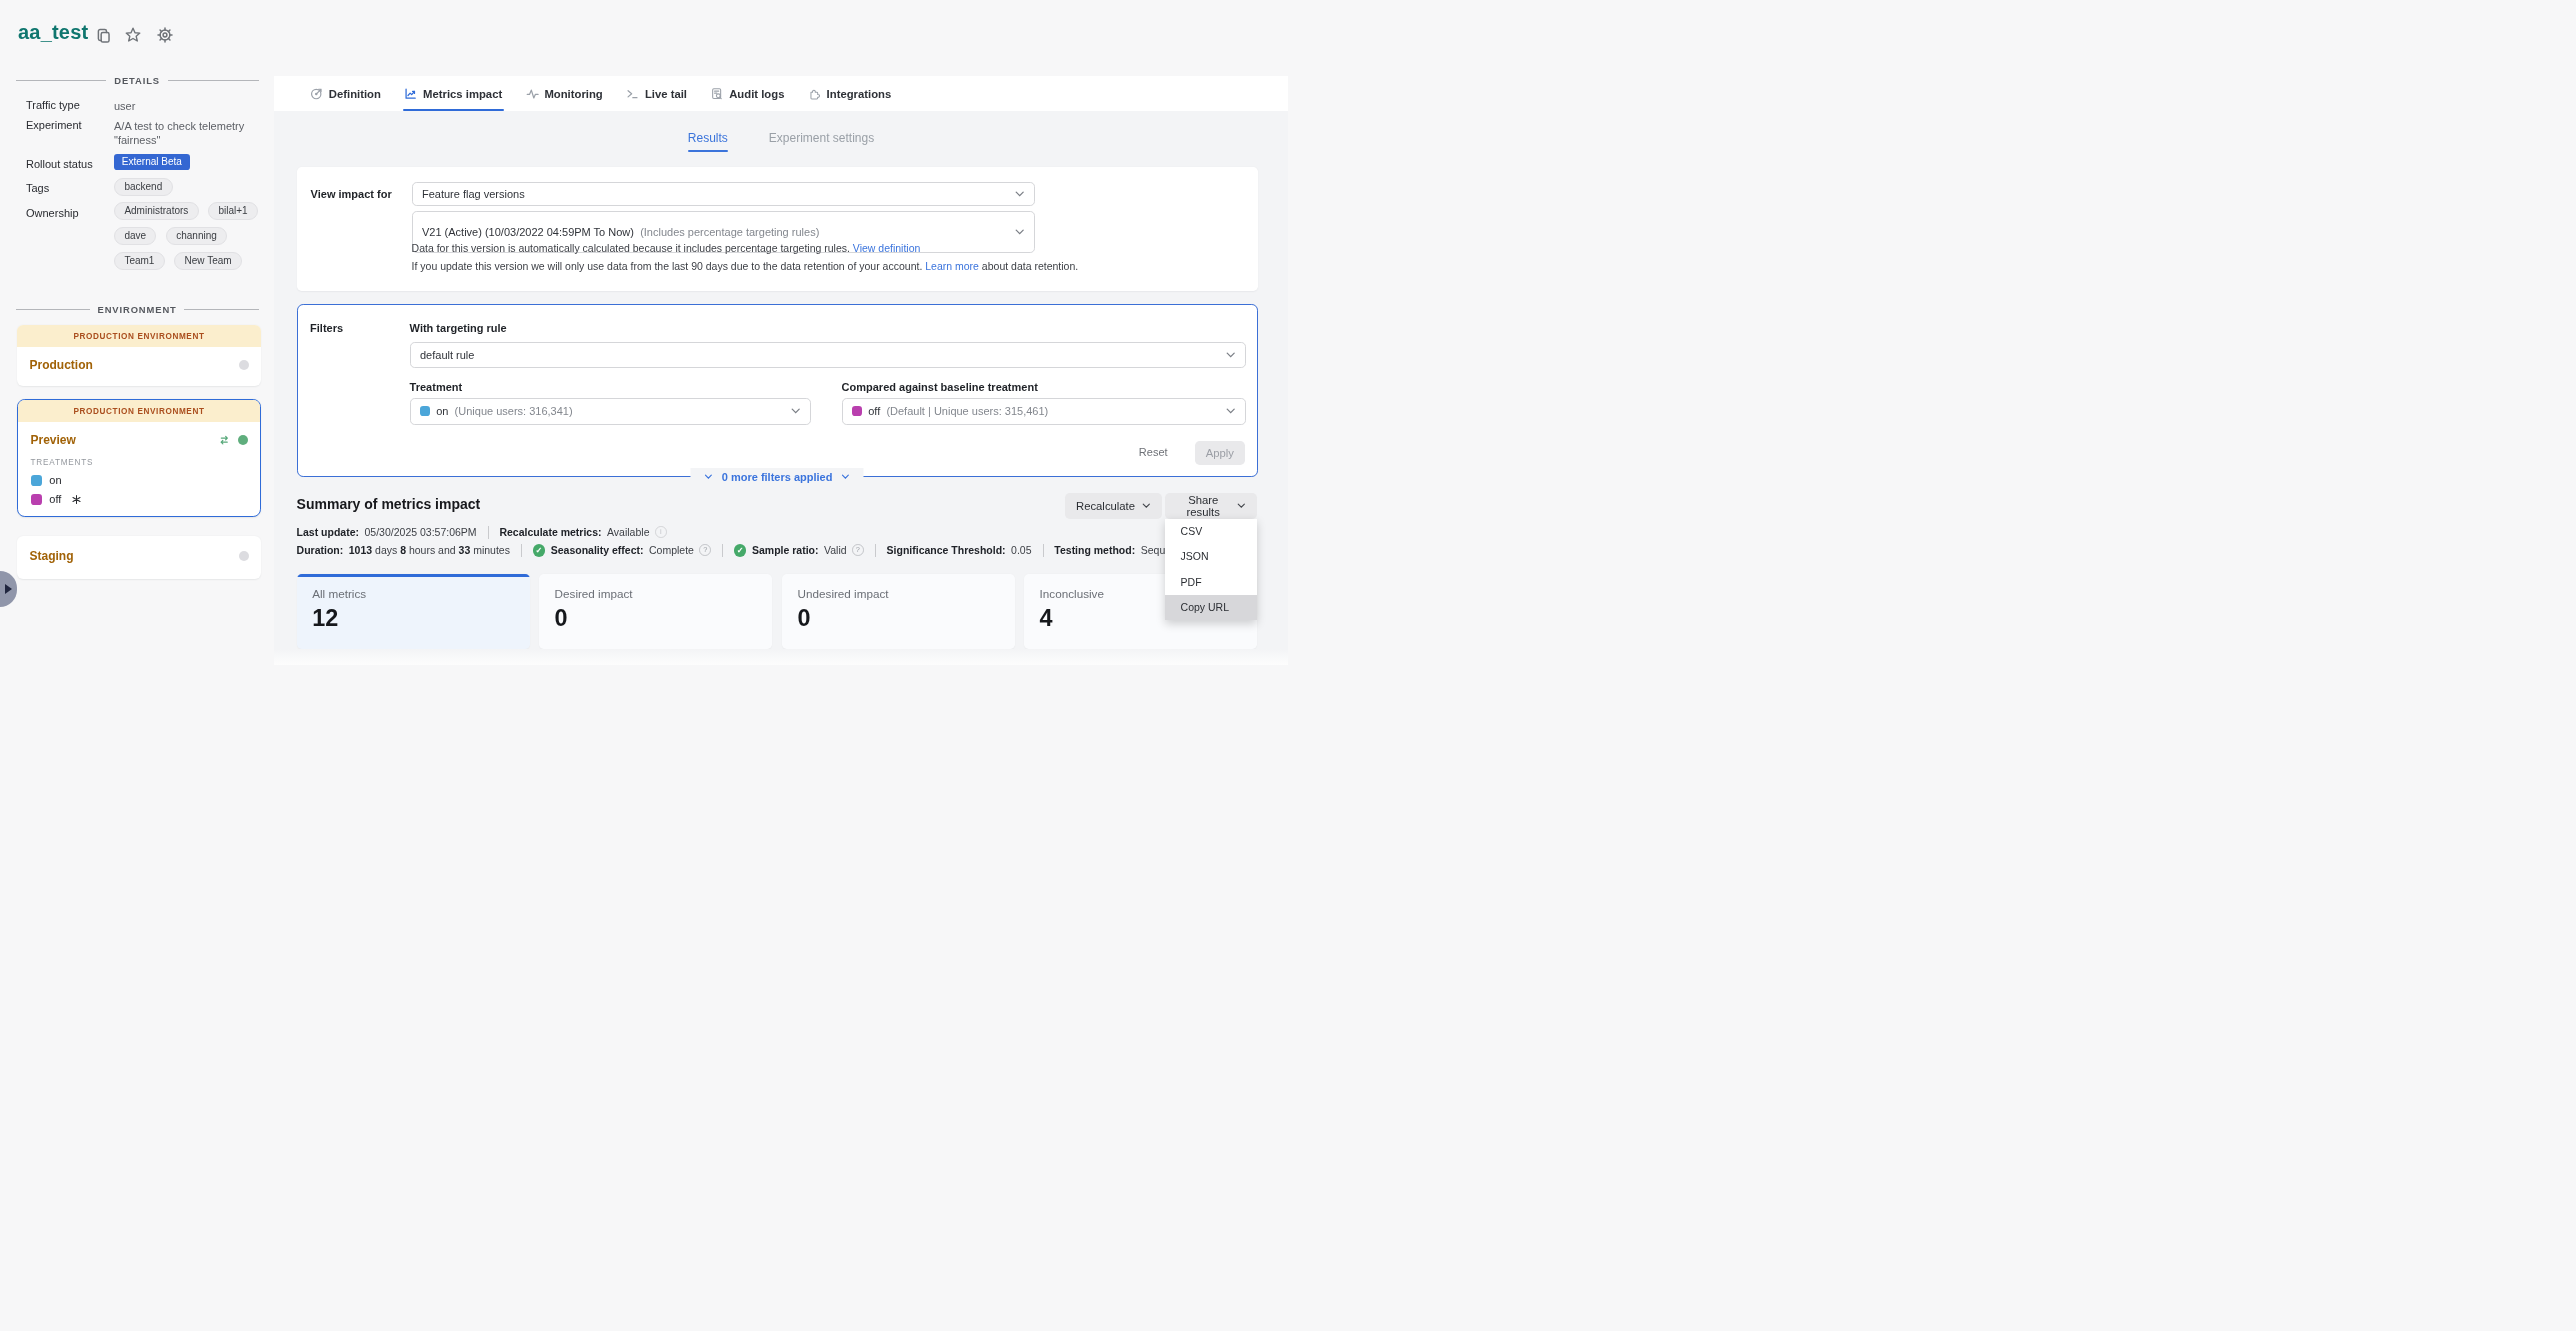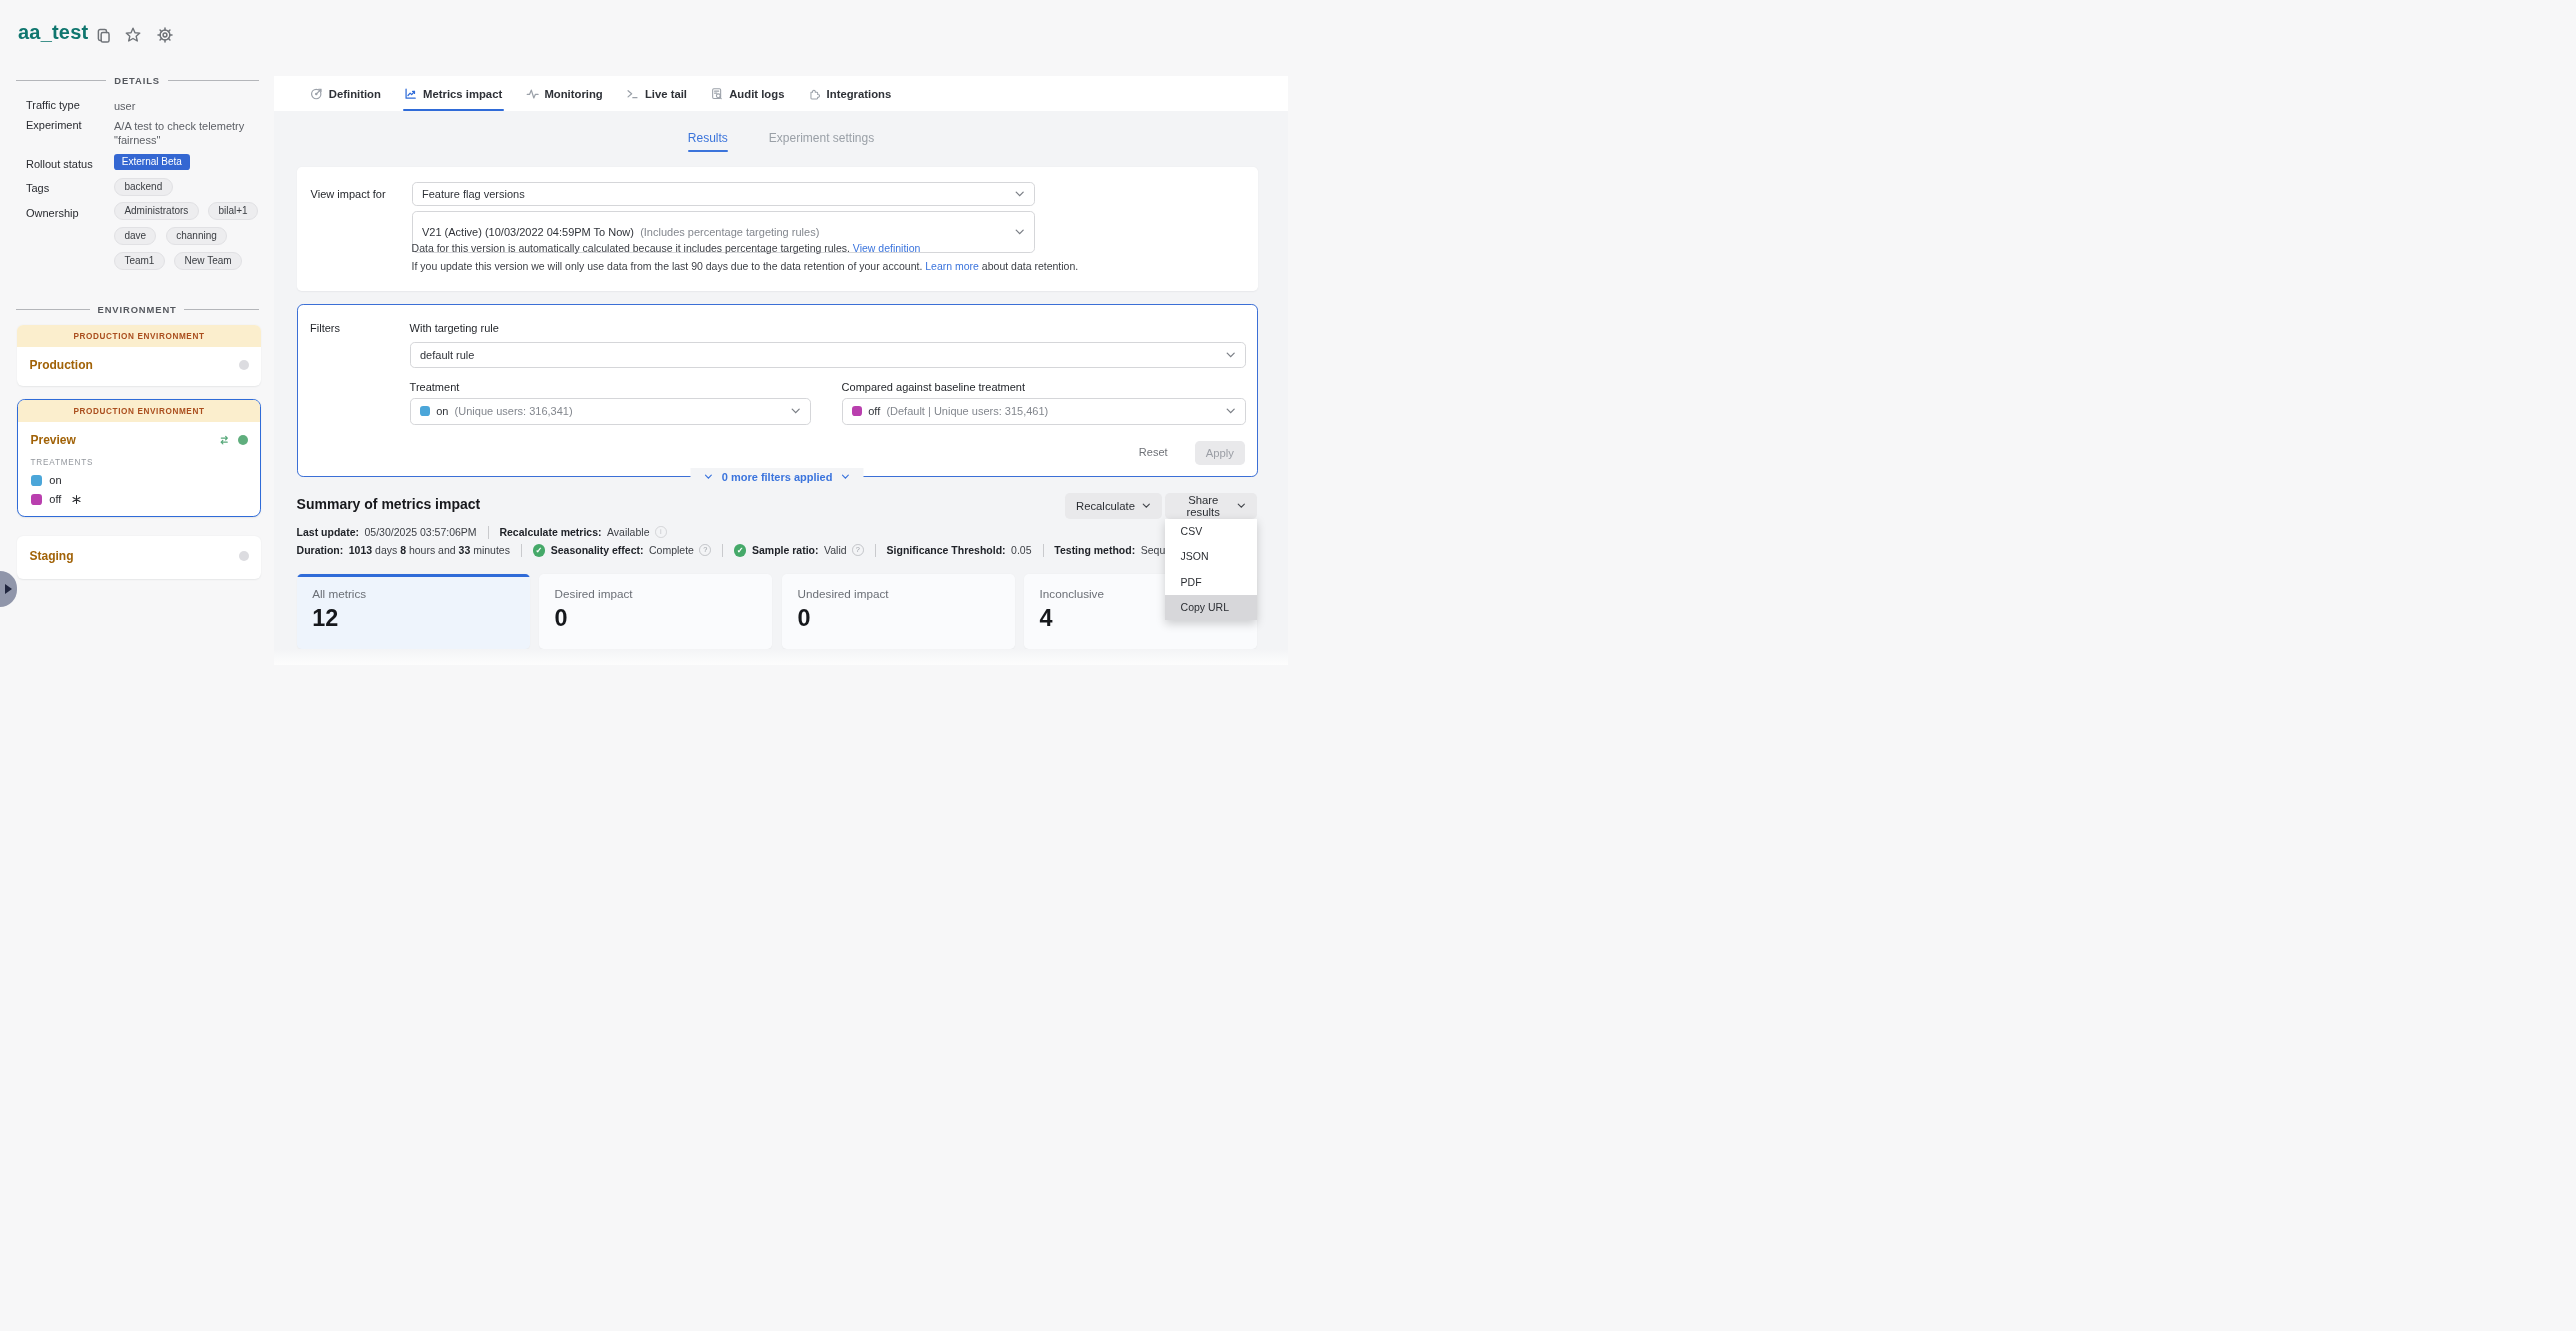--- a/index.html
+++ b/index.html
@@ -41,21 +41,21 @@
        font-size:11.3px;font-weight:600;color:#2e3137;white-space:nowrap}
   .tab .tic{color:#9ba1a9;line-height:0}
   .tab.active .tic{color:#2f6bd8}
   .tab.active::after{content:"";position:absolute;left:-1.6px;right:-1.6px;bottom:0;height:2.3px;background:#2f6bd8;border-radius:1.6px}
   .content{left:274px;top:111px;width:1014px;height:554px;background:#f3f4f6}
   .subtabs{left:0;top:20px;width:100%;display:flex;justify-content:center;gap:41px}
   .subtab{font-size:12px;color:#9aa0a7;position:relative;cursor:pointer}
   .subtab.active{color:#3b74db}
   .subtab.active::after{content:"";position:absolute;left:0;right:0;bottom:-7px;height:2.3px;background:#3b74db;border-radius:1.6px}
   .card{background:#fff;border-radius:4.7px;box-shadow:0 0.8px 1.6px rgba(18,22,32,.05)}
-  .blabel{font-size:11px;font-weight:400;color:#1f2227}
+  .blabel{font-size:11px;font-weight:700;color:#1f2227}
   .select{background:#fff;border:0.8px solid #d5d6d9;border-radius:4.7px;display:flex;align-items:center;
           padding:0 9.4px;box-sizing:border-box;font-size:11px;color:#303339;cursor:pointer}
   .select .grow{flex:1;display:flex;align-items:center;gap:6.2px;overflow:hidden;white-space:nowrap}
   .note{color:#83878e}
   .ilink{color:#3b74dd;cursor:pointer}
   .info-line{font-size:10.5px;color:#3c3f45}
   .filters-box{border:1.2px solid #3b6fd6;border-radius:6.2px;background:#fff;box-sizing:border-box}
   .txt-btn{background:none;border:none;font-size:11px;color:#6e7177;cursor:pointer}
   .btn{background:#e9e9eb;border:none;border-radius:4.7px;height:26px;display:inline-flex;align-items:center;gap:7px;
        padding:0 11px;font-size:11.3px;color:#2b2e33;cursor:pointer;font-family:inherit}

